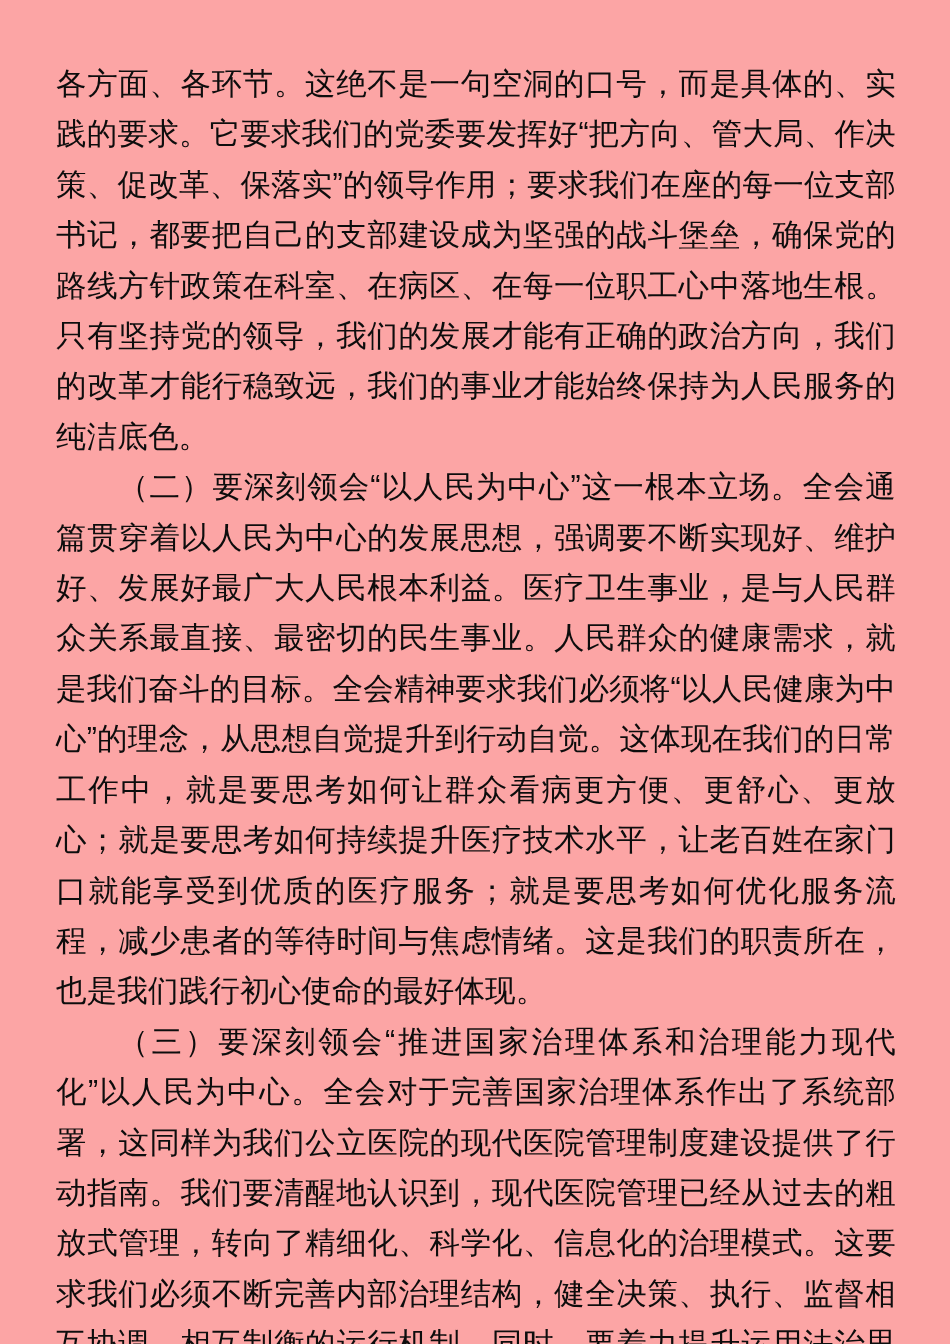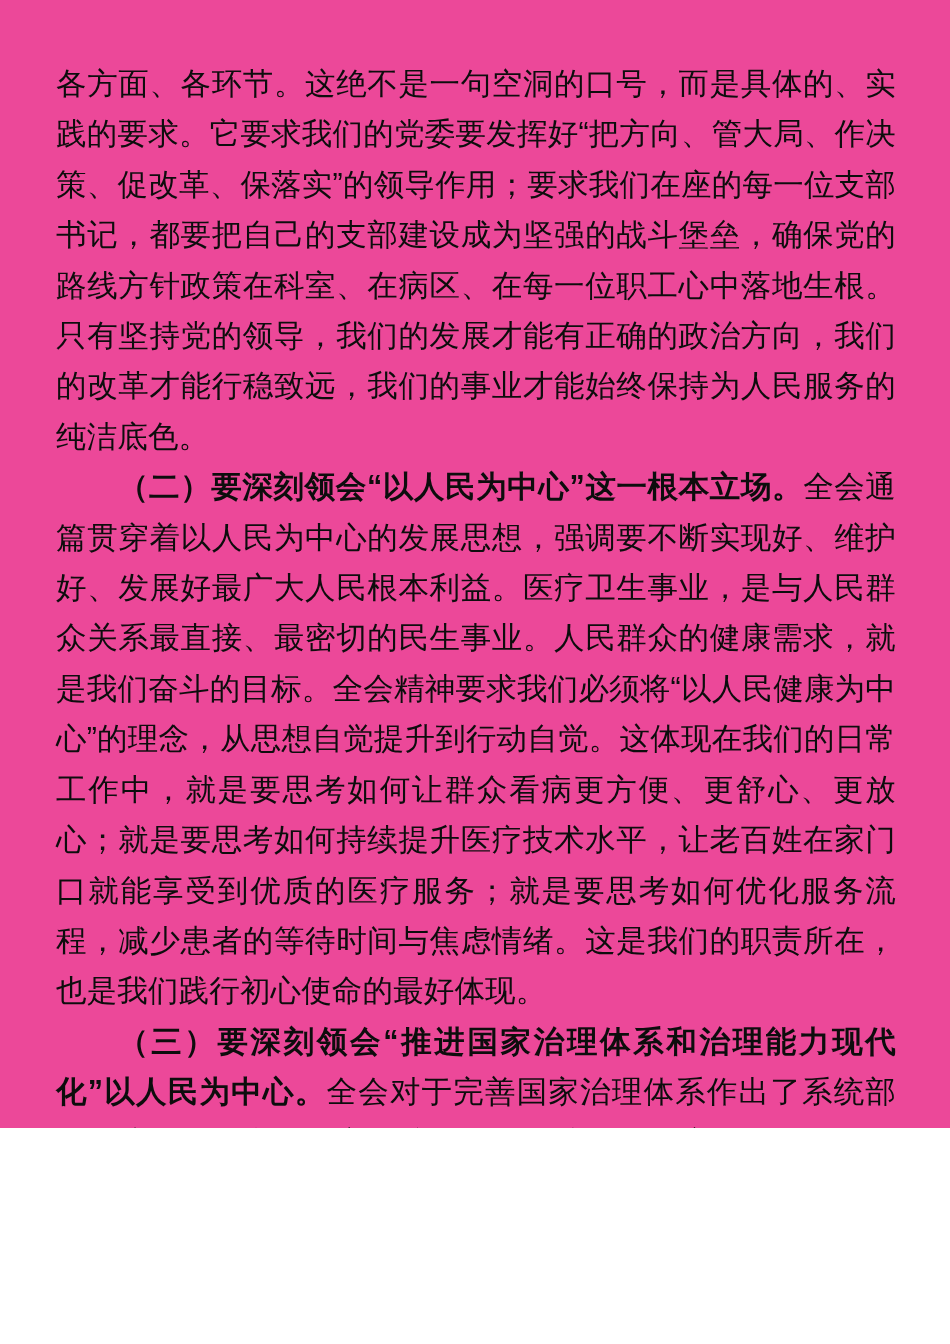--- a/index.html
+++ b/index.html
@@ -6,22 +6,22 @@
     margin: 0;
     padding: 0;
     background: #ffffff;
   }
   body {
     font-family: "Liberation Sans", "DejaVu Sans", sans-serif;
   }
   .page {
     position: relative;
     width: 950px;
-    height: 1128px;
-    background: #ec4899;
+    height: 1344px;
+    background: #fca5a5;
     overflow: hidden;
     box-sizing: border-box;
   }
   .doc-body {
     position: absolute;
     left: 56px;
     top: 58px;
     width: 840px;
   }
   .para {
@@ -34,21 +34,21 @@
     text-justify: inter-character;
     letter-spacing: 0.15px;
     font-weight: 400;
     word-break: break-all;
     text-align-last: left;
   }
   .para.indent {
     text-indent: 62px;
   }
   .para .lead {
-    font-weight: bold;
+    font-weight: normal;
     letter-spacing: 0.2px;
     margin-top: 12px;
   }
 </style>
 </head>
 <body>
 
 <div class="page">
   <div class="doc-body">
 

